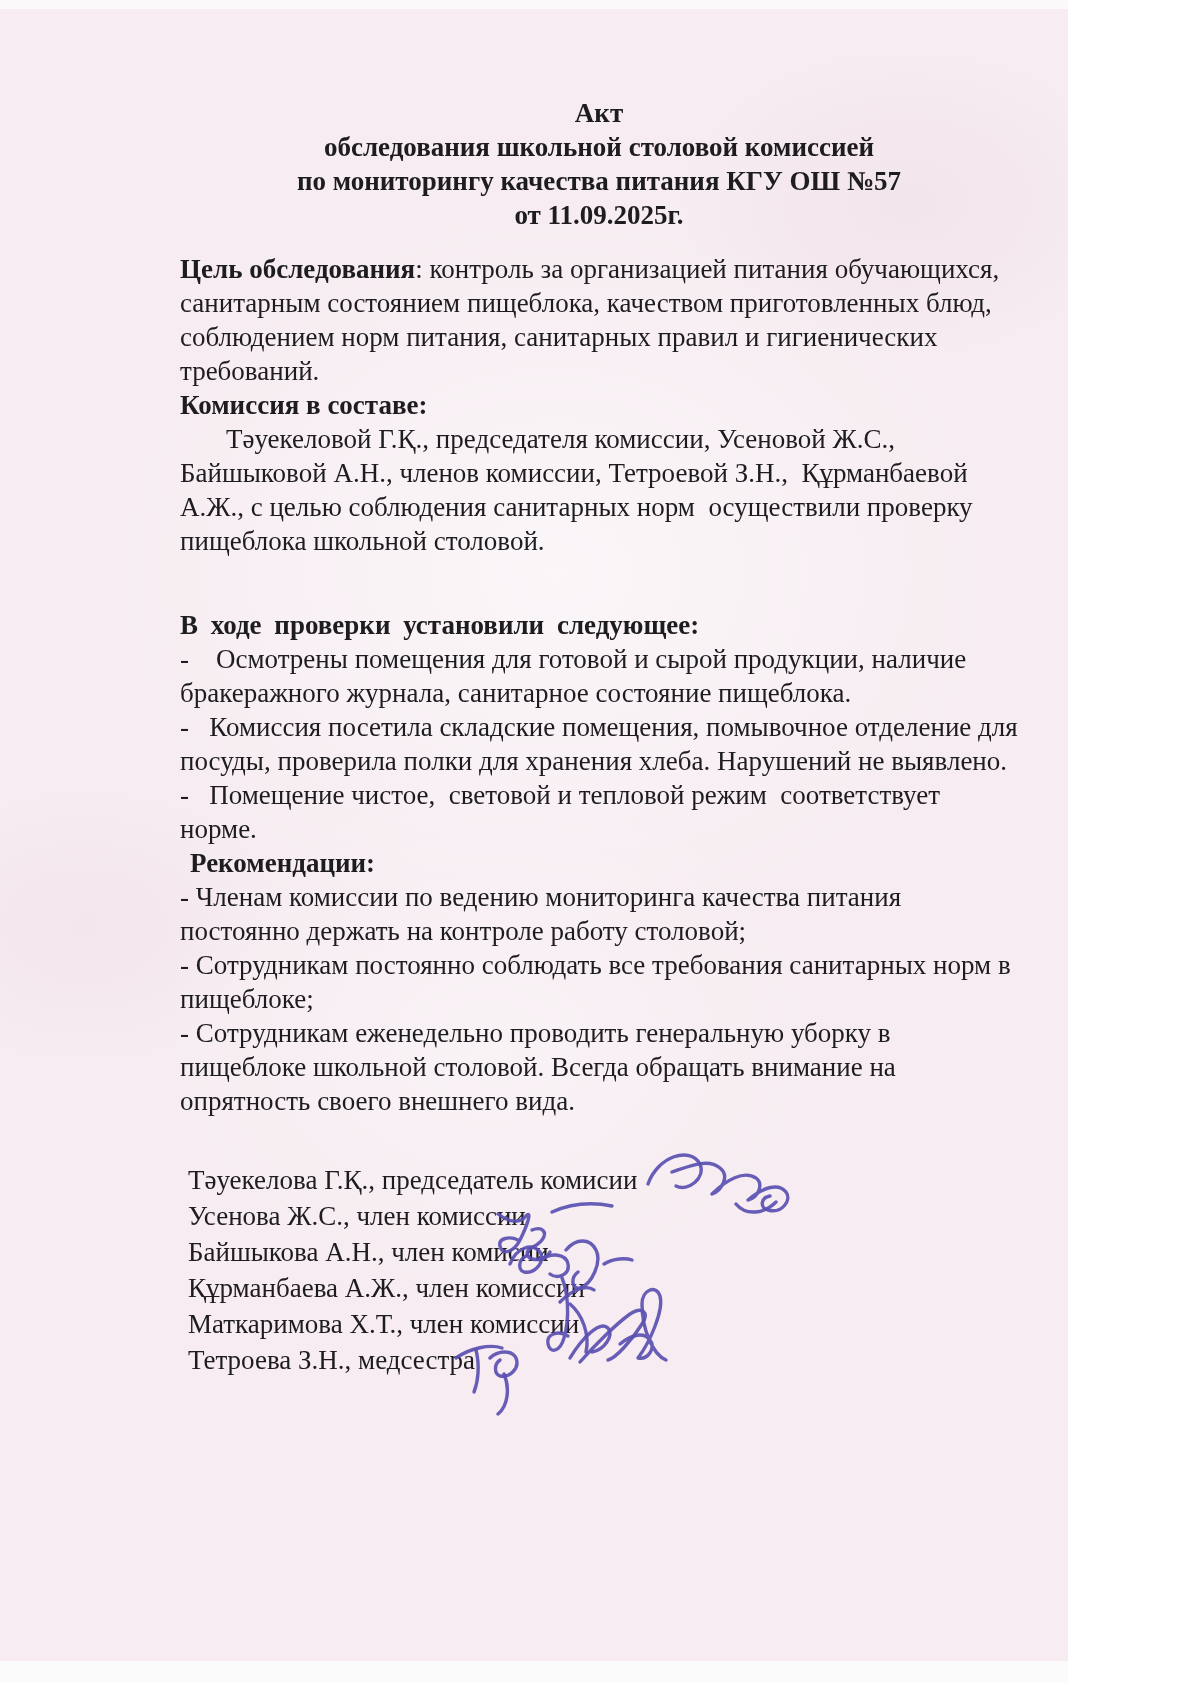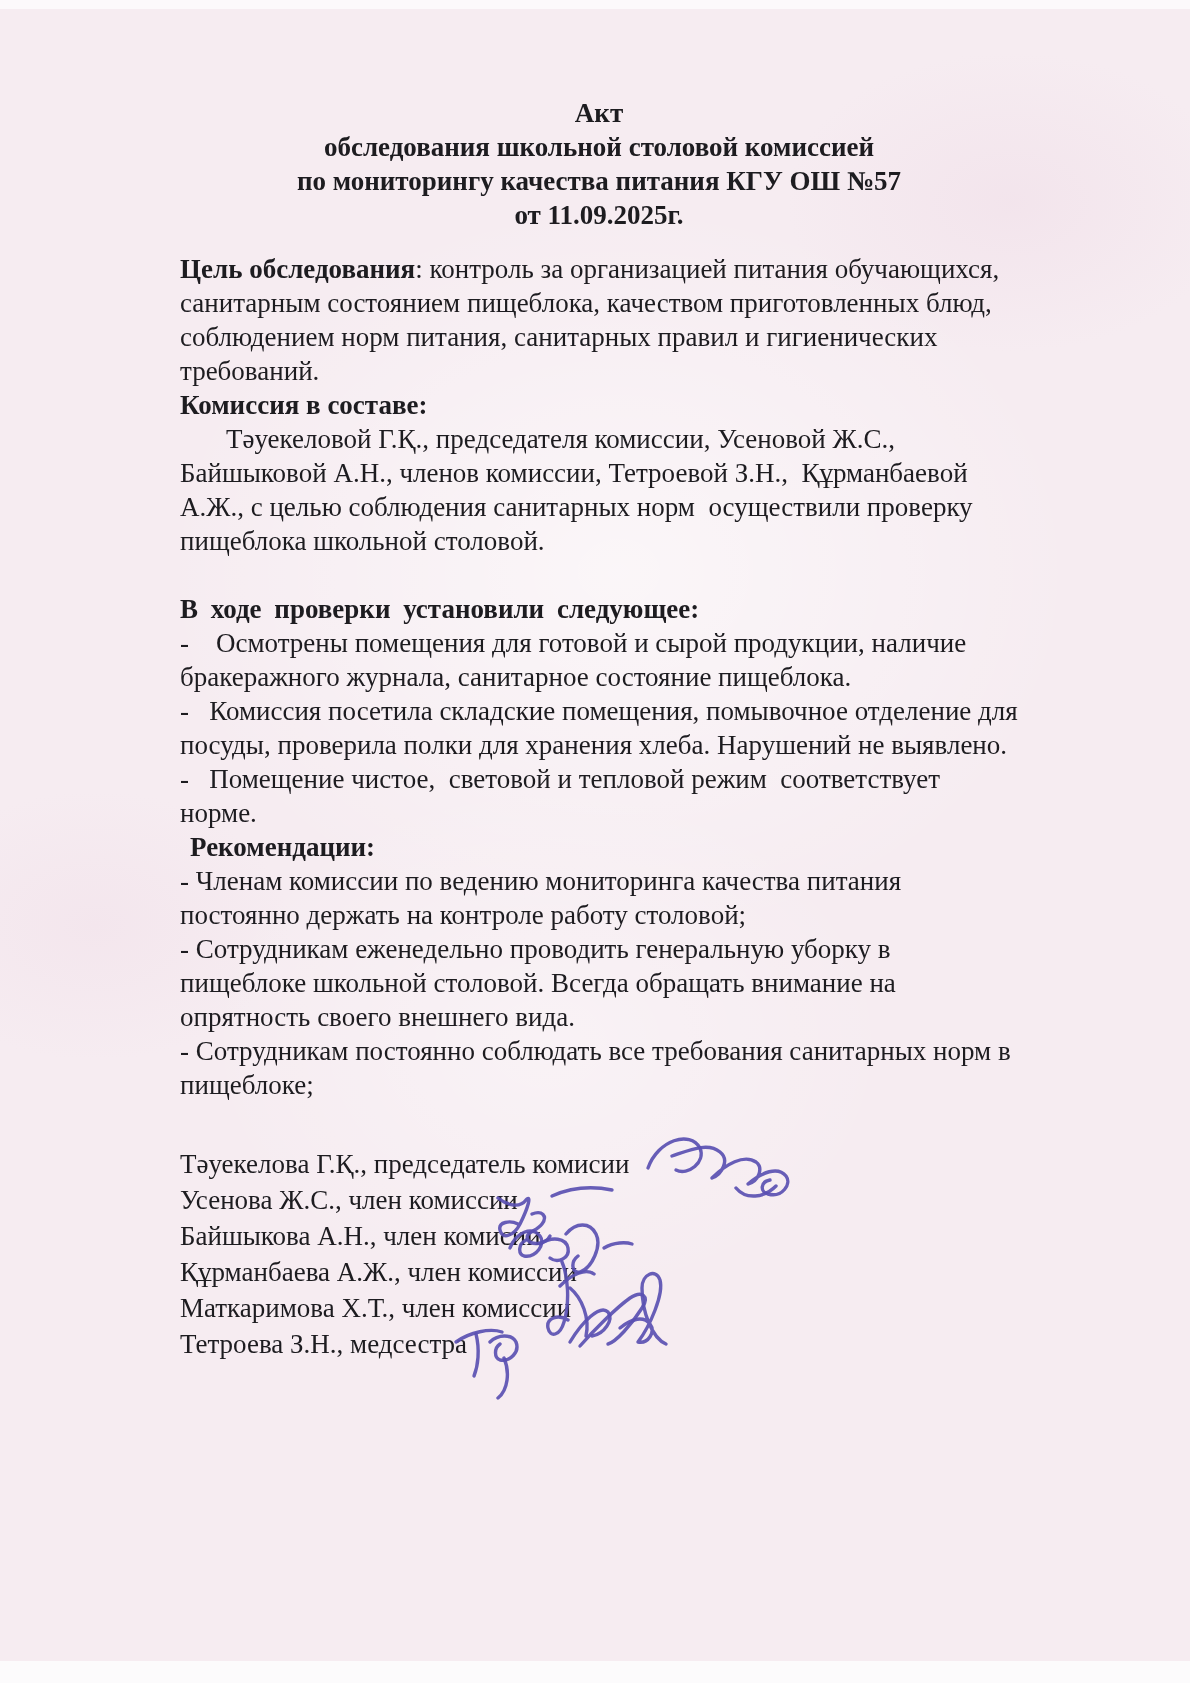--- a/index.html
+++ b/index.html
@@ -1,18 +1,18 @@
 <!DOCTYPE html>
 <html lang="ru"><head>
 <meta charset="utf-8">
 <style>
   html,body{margin:0;padding:0;background:#ffffff;}
   .page{
     position:relative;
-    width:1190px;height:1683px;
+    width:1068px;height:1683px;
     background-color:#f6ecf1;
     background-image:
       radial-gradient(ellipse 640px 520px at 52% 34%, rgba(255,255,255,.55), rgba(255,255,255,0) 72%),
       radial-gradient(ellipse 500px 380px at 46% 62%, rgba(255,255,255,.35), rgba(255,255,255,0) 70%),
       radial-gradient(ellipse 300px 200px at 85% 12%, rgba(240,222,232,.55), rgba(240,222,232,0) 75%),
       radial-gradient(ellipse 260px 180px at 8% 55%, rgba(241,224,233,.5), rgba(241,224,233,0) 75%);
     overflow:hidden;
     font-family:"Liberation Serif", serif;
     color:#1d1c20;
   }
@@ -20,24 +20,24 @@
   .scan-edge-bottom{position:absolute;left:0;bottom:0;width:100%;height:22px;background:#fcfbfc;}
   .content{
     position:absolute;left:180px;top:96px;width:838px;
     font-size:27px;line-height:34px;
   }
   .title-block{ text-align:center;font-weight:bold;margin:0 0 20px 0; }
   .title-line{margin:0;}
   p{margin:0;white-space:pre-wrap;}
   .b{font-weight:bold;}
   .commission-par{text-indent:46px;}
-  .findings-heading{margin-top:34px;font-weight:bold;word-spacing:6px;}
+  .findings-heading{margin-top:50px;font-weight:bold;word-spacing:6px;}
   .rec-heading{font-weight:bold;padding-left:10px;}
   .signature-block{position:relative;margin-top:44px;line-height:36px;}
-  .signature-row{position:relative;}
+  .signature-row{position:relative;margin-left:8px;}
   .ink-layer{
     position:absolute;left:0;top:0;width:838px;height:260px;
     overflow:visible;pointer-events:none;
   }
   .ink-layer path{
     fill:none;stroke:#5a50b2;stroke-width:3.4;
     stroke-linecap:round;stroke-linejoin:round;opacity:.92;
   }
 </style>
 </head>
@@ -61,22 +61,22 @@
     <p class="b">Комиссия в составе:</p>
     <p class="commission-par">Тәуекеловой Г.Қ., председателя комиссии, Усеновой Ж.С., Байшыковой А.Н., членов комиссии, Тетроевой З.Н.,  Құрманбаевой А.Ж., с целью соблюдения санитарных норм  осуществили проверку пищеблока школьной столовой.</p>
 
     <p class="findings-heading">В ходе проверки установили следующее:</p>
     <p>-    Осмотрены помещения для готовой и сырой продукции, наличие бракеражного журнала, санитарное состояние пищеблока.</p>
     <p>-   Комиссия посетила складские помещения, помывочное отделение для посуды, проверила полки для хранения хлеба. Нарушений не выявлено.</p>
     <p>-   Помещение чистое,  световой и тепловой режим  соответствует норме.</p>
 
     <p class="rec-heading">Рекомендации:</p>
     <p>- Членам комиссии по ведению мониторинга качества питания постоянно держать на контроле работу столовой;</p>
+    <p>- Сотрудникам постоянно соблюдать все требования санитарных норм в пищеблоке;</p>
     <p>- Сотрудникам еженедельно проводить генеральную уборку в пищеблоке школьной столовой. Всегда обращать внимание на опрятность своего внешнего вида.</p>
-    <p>- Сотрудникам постоянно соблюдать все требования санитарных норм в пищеблоке;</p>
 
     <div class="signature-block">
       <p class="signature-row">Тәуекелова Г.Қ., председатель комисии</p>
       <p class="signature-row">Усенова Ж.С., член комиссии</p>
       <p class="signature-row">Байшыкова А.Н., член комисии</p>
       <p class="signature-row">Құрманбаева А.Ж., член комиссии</p>
       <p class="signature-row">Маткаримова Х.Т., член комиссии</p>
       <p class="signature-row">Тетроева З.Н., медсестра</p>
 
       <svg class="ink-layer" viewBox="0 0 838 260">

